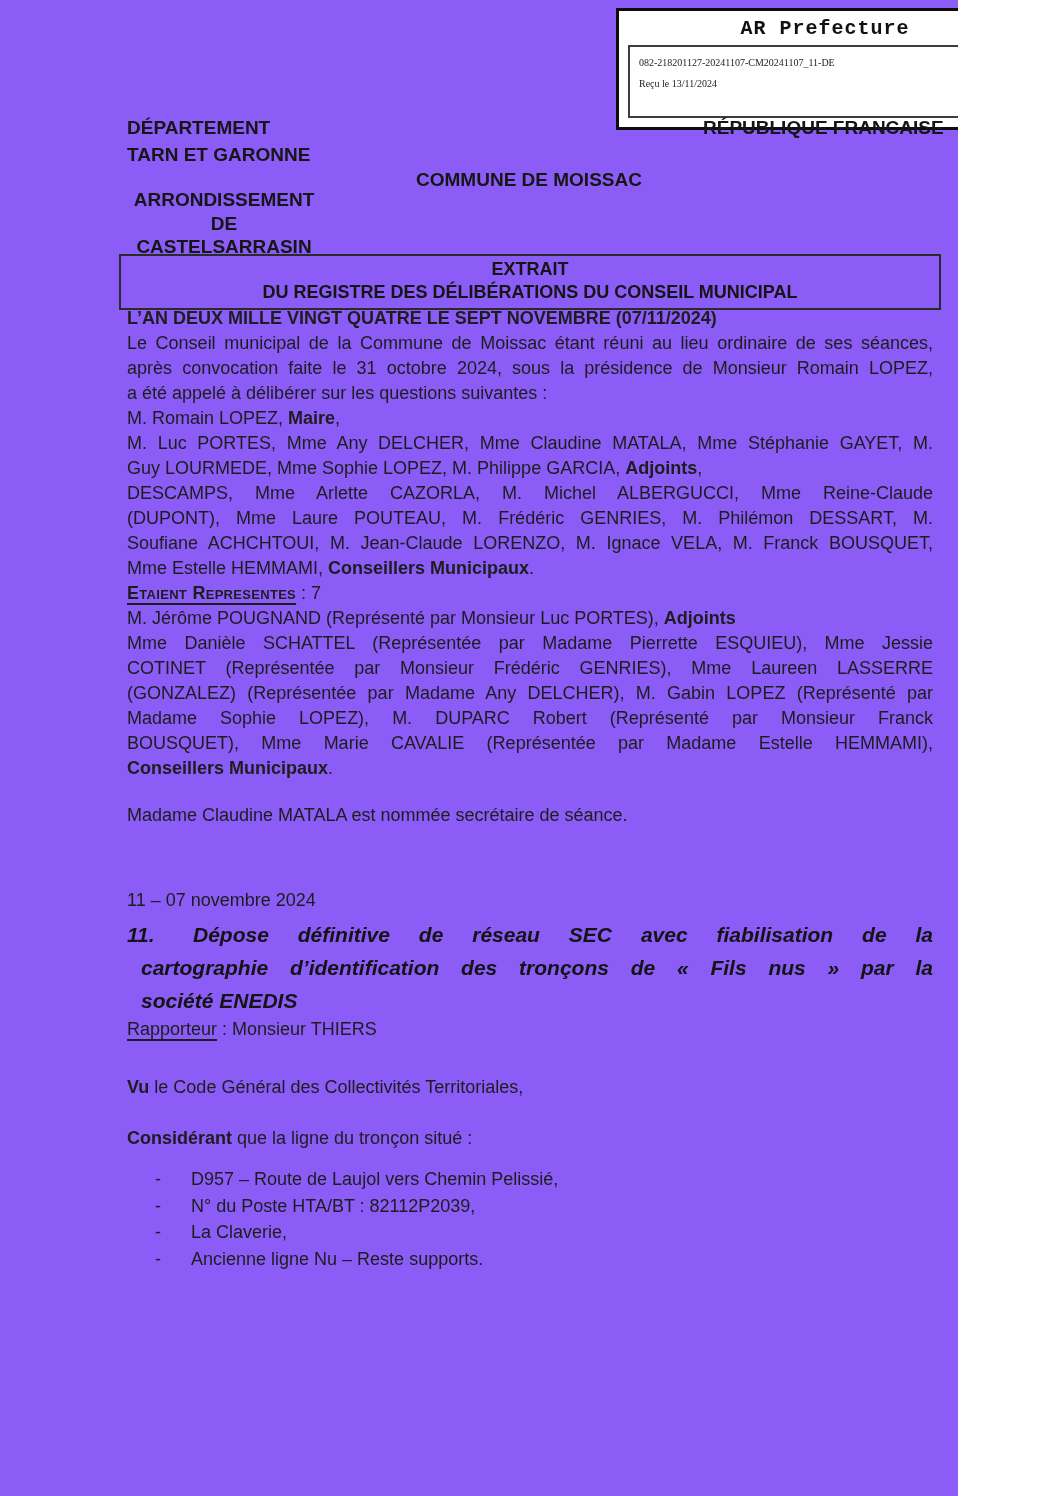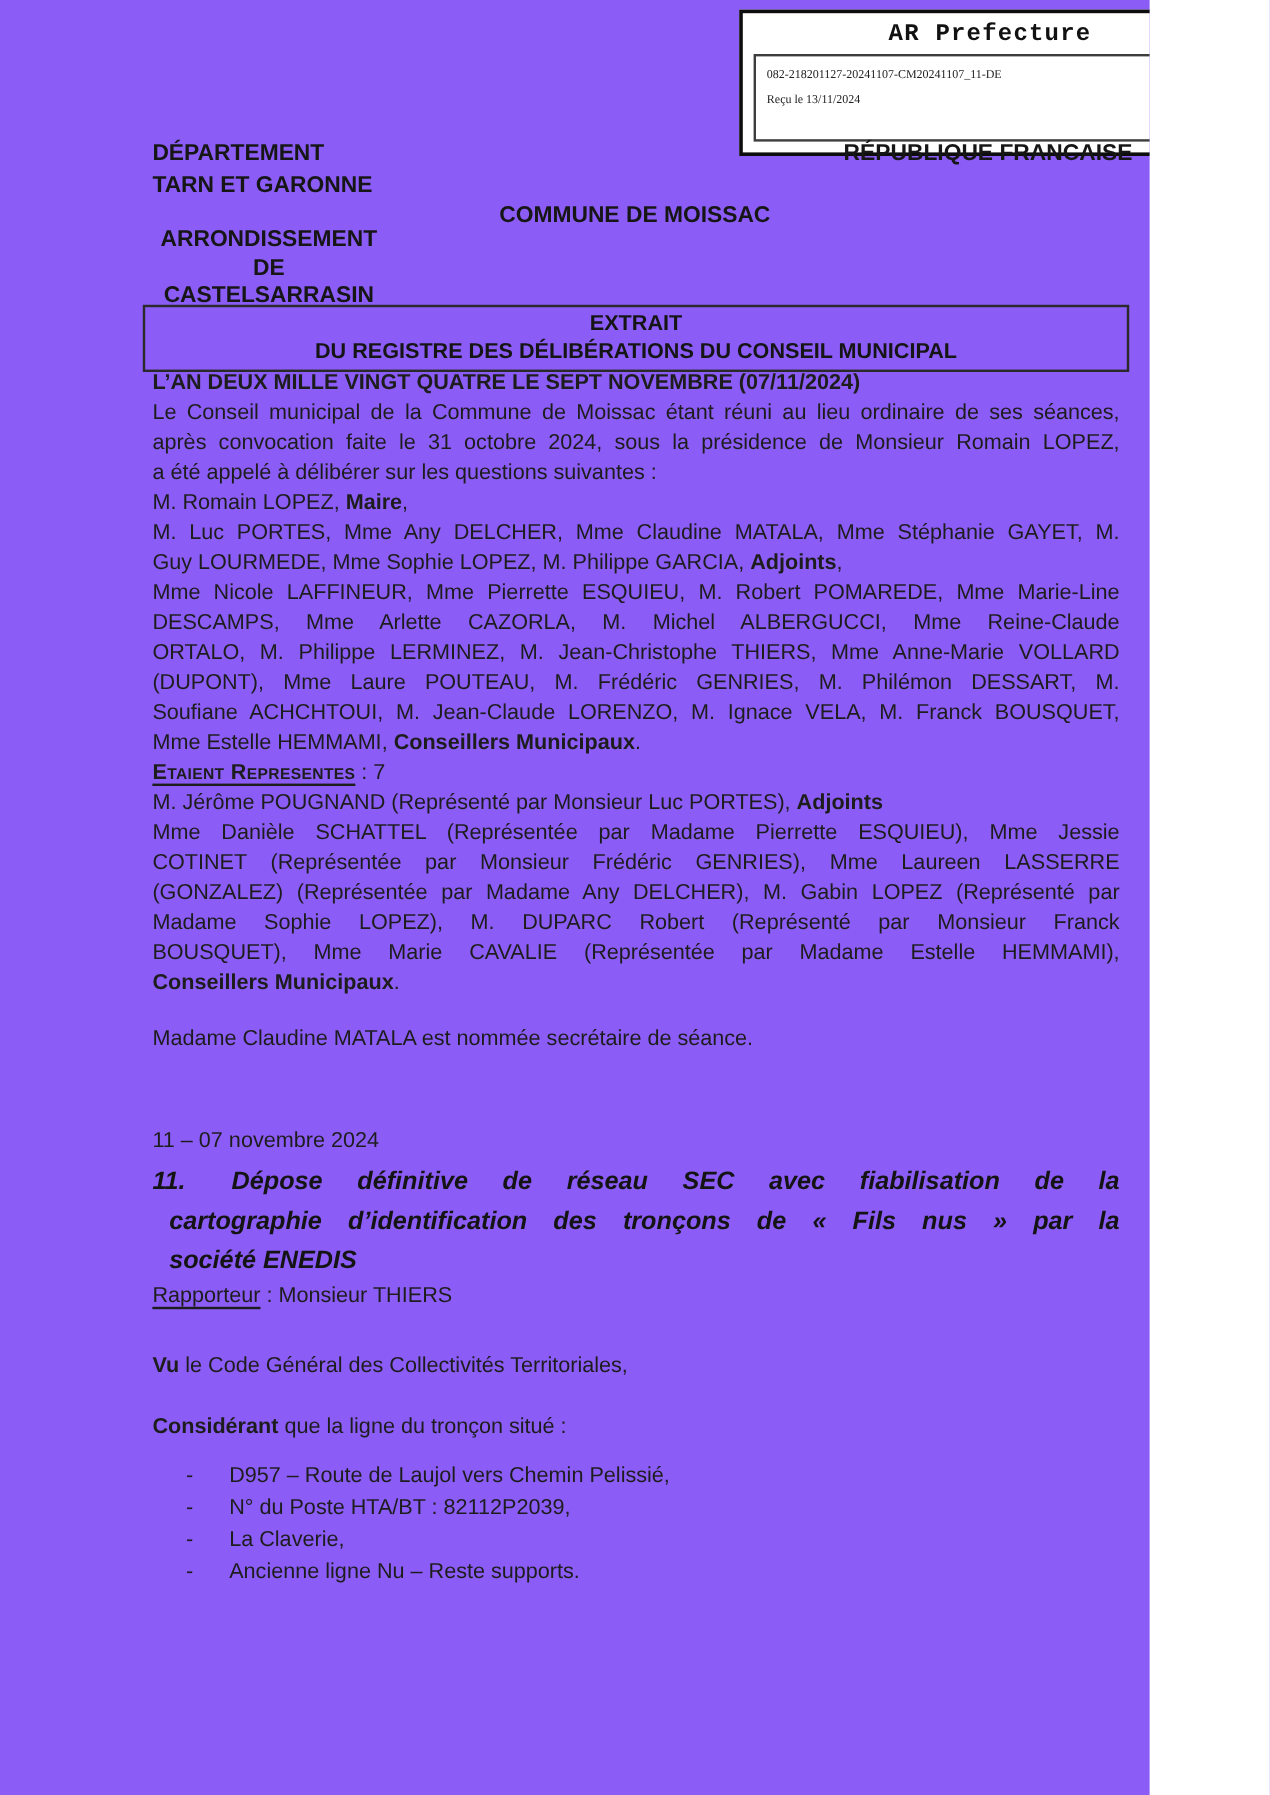--- a/index.html
+++ b/index.html
@@ -92,23 +92,21 @@
         <div class="tline jst"><span>Le Conseil municipal de la Commune de Moissac étant réuni au lieu ordinaire de ses séances,</span></div>
         <div class="tline jst"><span>après convocation faite le 31 octobre 2024, sous la présidence de Monsieur Romain LOPEZ,</span></div>
         <div class="tline"><span>a été appelé à délibérer sur les questions suivantes :</span></div>
       </div>
 
 
     <div>
         <div class="tline"><span>M. Romain LOPEZ, </span><span class="b">Maire</span><span>,</span></div>
         <div class="tline jst"><span>M. Luc PORTES, Mme Any DELCHER, Mme Claudine MATALA, Mme Stéphanie GAYET, M.</span></div>
         <div class="tline"><span>Guy LOURMEDE, Mme Sophie LOPEZ, M. Philippe GARCIA, </span><span class="b">Adjoints</span><span>,</span></div>
-        <div class="tline jst"><span>Mme Nicole LAFFINEUR, Mme Pierrette ESQUIEU, M. Robert POMAREDE, Mme Marie-Line</span></div>
         <div class="tline jst"><span>DESCAMPS, Mme Arlette CAZORLA, M. Michel ALBERGUCCI, Mme Reine-Claude</span></div>
-        <div class="tline jst"><span>ORTALO, M. Philippe LERMINEZ, M. Jean-Christophe THIERS, Mme Anne-Marie VOLLARD</span></div>
         <div class="tline jst"><span>(DUPONT), Mme Laure POUTEAU, M. Frédéric GENRIES, M. Philémon DESSART, M.</span></div>
         <div class="tline jst"><span>Soufiane ACHCHTOUI, M. Jean-Claude LORENZO, M. Ignace VELA, M. Franck BOUSQUET,</span></div>
         <div class="tline"><span>Mme Estelle HEMMAMI, </span><span class="b">Conseillers Municipaux</span><span>.</span></div>
       </div>
 
     <div class="tline"><span class="b u sc">Etaient Representes</span><span> : 7</span></div>
 
     <div>
         <div class="tline"><span>M. Jérôme POUGNAND (Représenté par Monsieur Luc PORTES), </span><span class="b">Adjoints</span></div>
         <div class="tline jst"><span>Mme Danièle SCHATTEL (Représentée par Madame Pierrette ESQUIEU), Mme Jessie</span></div>

